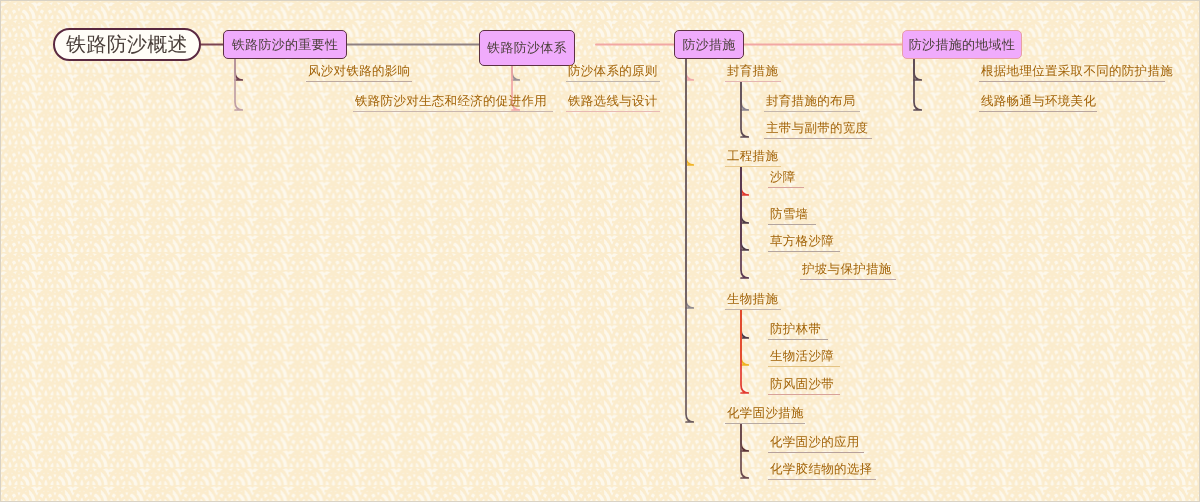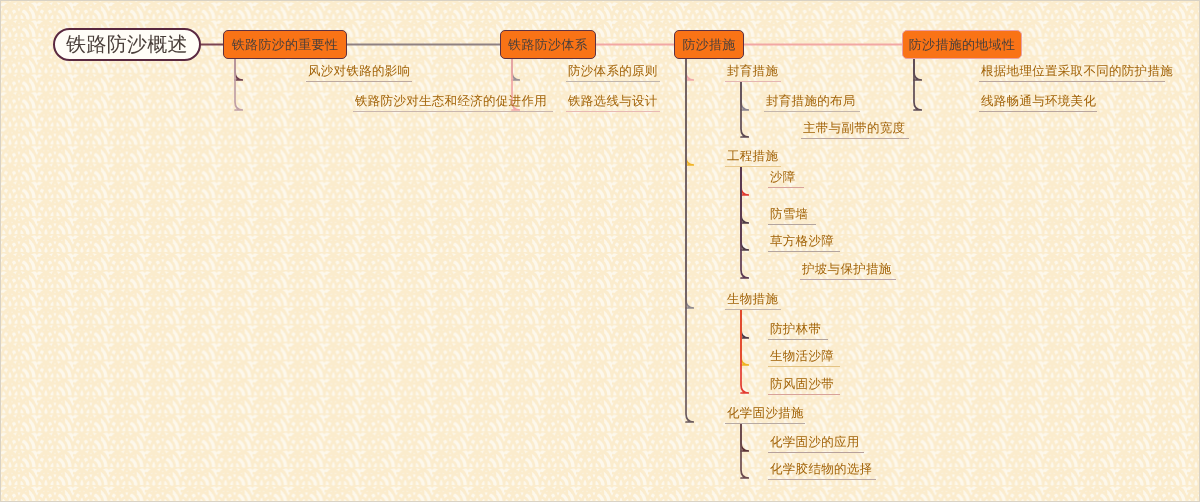--- a/index.html
+++ b/index.html
@@ -32,21 +32,21 @@
   .node.root{
     border:2px solid #5a2840;
     border-radius:999px;
     background:#fffdf7;
     font-size:20px;
     padding:0 18px;
   }
   .node.lvl2{
     border:1.4px solid #5c3143;
     border-radius:5px;
-    background:#f97316;
+    background:#f0abfc;
     font-size:13px;
     padding:0 10px;
   }
   .node.lvl2.pinkbox{ border-color:#e8a0a4; }
   .node.leaf{
     font-size:12.5px;
     color:#a16207;
     background:transparent;
     justify-content:flex-start;
     padding:0 2px;
@@ -116,39 +116,39 @@
       </div>
       <div class="node lvl2" style="left: 222px; top: 29px; width: 124px; height: 29px; border-color: rgb(92, 49, 67);">
         <span>铁路防沙的重要性</span>
       </div>
       <div class="node leaf" style="left: 305px; top: 61px; width: 106px; height: 20px; border-bottom: 1.3px solid rgb(188, 169, 160);">
         <span>风沙对铁路的影响</span>
       </div>
       <div class="node leaf" style="left: 305px; top: 91px; width: 200px; height: 20px; border-bottom: 1.3px solid rgb(201, 182, 174); margin-left: 47px;">
         <span>铁路防沙对生态和经济的促进作用</span>
       </div>
-      <div class="node lvl2" style="left: 499px; top: 29px; width: 96px; height: 29px; border-color: rgb(92, 49, 67);">
+      <div class="node lvl2" style="left: 478px; top: 29px; width: 96px; height: 36px; border-color: rgb(92, 49, 67);">
         <span>铁路防沙体系</span>
       </div>
       <div class="node leaf" style="left: 565px; top: 61px; width: 94px; height: 20px; border-bottom: 1.3px solid rgb(192, 181, 173);">
         <span>防沙体系的原则</span>
       </div>
       <div class="node leaf" style="left: 565px; top: 91px; width: 94px; height: 20px; border-bottom: 1.3px solid rgb(232, 185, 180);">
         <span>铁路选线与设计</span>
       </div>
       <div class="node lvl2" style="left: 673px; top: 29px; width: 70px; height: 29px; border-color: rgb(92, 49, 67);">
         <span>防沙措施</span>
       </div>
       <div class="node leaf" style="left: 724px; top: 61px; width: 56px; height: 20px; border-bottom: 1.3px solid rgb(229, 182, 178);">
         <span>封育措施</span>
       </div>
       <div class="node leaf" style="left: 763px; top: 91px; width: 96px; height: 20px; border-bottom: 1.3px solid rgb(196, 182, 172);">
         <span>封育措施的布局</span>
       </div>
-      <div class="node leaf" style="left: 800px; top: 118px; width: 108px; height: 20px; border-bottom: 1.3px solid rgb(185, 166, 159);">
+      <div class="node leaf" style="left: 763px; top: 118px; width: 108px; height: 20px; border-bottom: 1.3px solid rgb(185, 166, 159);">
         <span>主带与副带的宽度</span>
       </div>
       <div class="node leaf" style="left: 724px; top: 146px; width: 56px; height: 20px; border-bottom: 1.3px solid rgb(233, 201, 141);">
         <span>工程措施</span>
       </div>
       <div class="node leaf" style="left: 767px; top: 167px; width: 36px; height: 20px; border-bottom: 1.3px solid rgb(216, 162, 154);">
         <span>沙障</span>
       </div>
       <div class="node leaf" style="left: 767px; top: 204px; width: 48px; height: 20px; border-bottom: 1.3px solid rgb(179, 164, 158);">
         <span>防雪墙</span>

